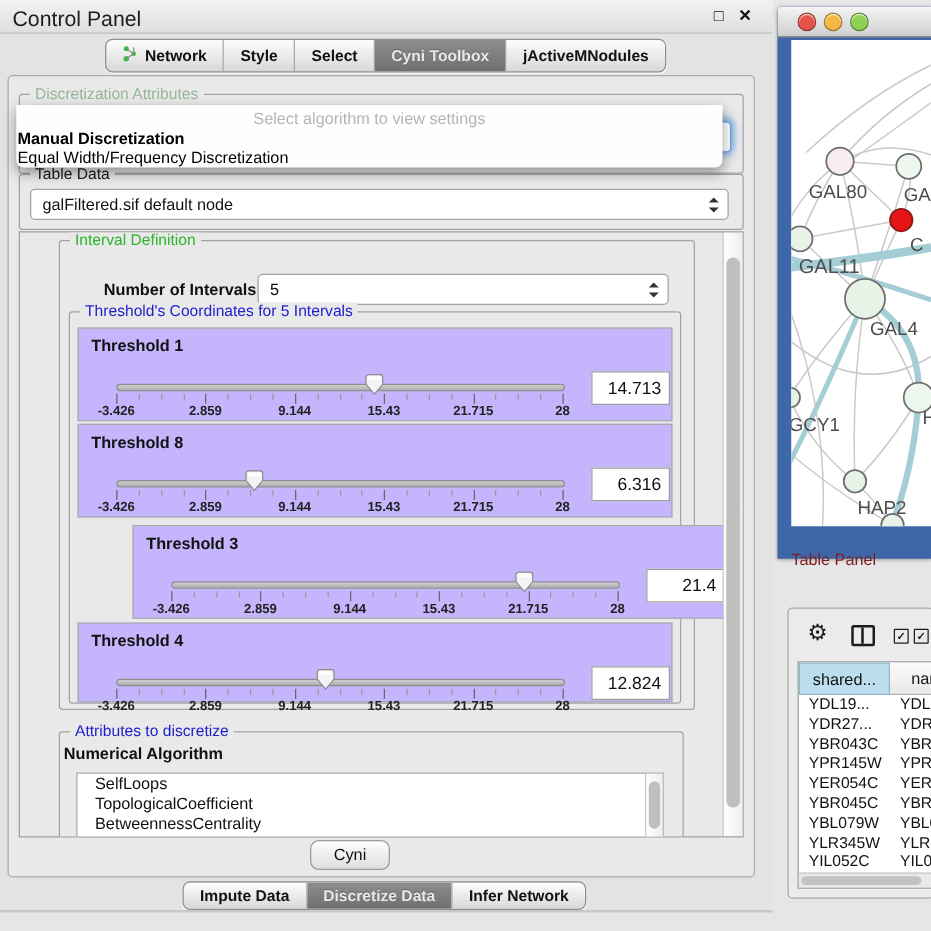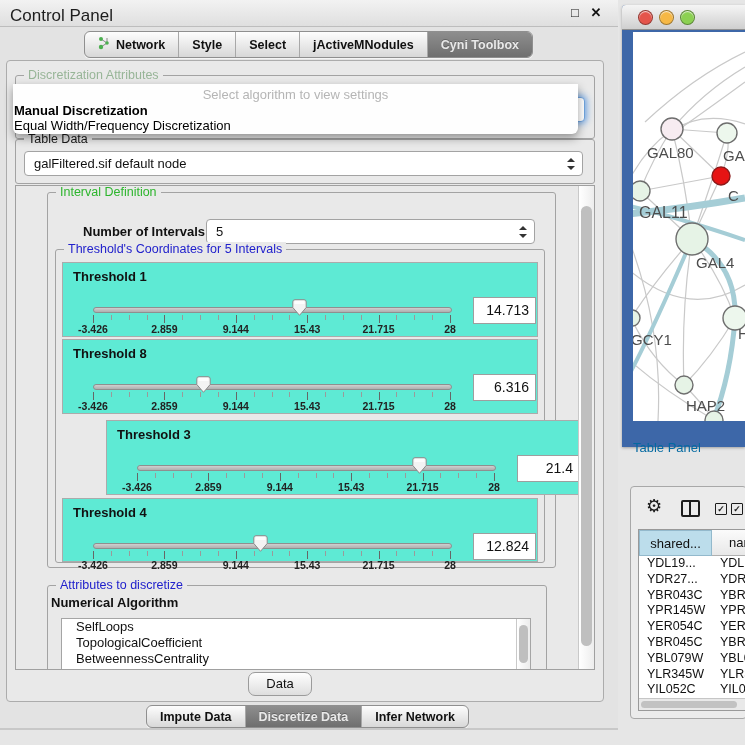--- a/index.html
+++ b/index.html
@@ -36,40 +36,40 @@
   .combo.focused{border-color:#6FA3DC;box-shadow:0 0 6px 2px rgba(100,160,230,.85)}
   
   #algo-popup{position:absolute;left:13px;top:84px;width:565px;height:50px;background:#FEFEFE;border-radius:0 0 6px 6px;box-shadow:0 4px 10px rgba(0,0,0,.38);z-index:50}
   #popup-prompt{position:absolute;left:0;top:3px;width:100%;text-align:center;color:#B5B5B5;font-size:13px}
   .popup-item{position:absolute;left:1px;width:560px;font-size:13px;color:#000;white-space:nowrap}
   
   #scroll-pane{position:absolute;left:14px;top:184px;width:578px;height:483px;border:1px solid #A0A0A0;background:#E9E9E9;overflow:hidden}
   .vtrack{position:absolute;background:linear-gradient(90deg,#FFFFFF,#ECECEC);border-left:1px solid #C9C9C9}
   .vthumb{position:absolute;background:#BFBFBF;border-radius:6px}
   
-  .tbox{position:absolute;border:1px solid #ABABAB;background:#5eead4}
+  .tbox{position:absolute;border:1px solid #ABABAB;background:#c4b5fd}
   .tlabel{position:absolute;left:10px;top:6px;font-size:13px;font-weight:bold;color:#111}
   .track{position:absolute;left:30px;top:44px;width:357px;height:4px;background:linear-gradient(#CFCFCF,#AFAFAF);border:1px solid #8F8F8F;border-radius:3px}
   .tick{position:absolute;width:1px;background:#666}
   .ticklabel{position:absolute;top:60px;transform:translateX(-50%);font-size:10.5px;font-weight:bold;color:#222;white-space:nowrap}
   .vfield{position:absolute;left:410px;top:34px;width:55px;height:25px;background:#fff;border:1px solid #9E9E9E;font-size:14px;color:#111;text-align:right;line-height:25px;padding-right:6px;box-sizing:content-box}
   .thumb{position:absolute;top:36px}
   
   #attr-listbox{position:absolute;left:13px;top:32px;width:468px;height:52px;background:#fff;border:1px solid #A5A5A5}
   .attr-item{font-size:13px;color:#111;line-height:16px;padding-left:14px;white-space:nowrap}
   
   #apply-btn{position:absolute;left:247px;top:671px;width:62px;height:22px;border:1px solid #9B9B9B;border-radius:7px;background:linear-gradient(#FEFEFE,#DEDEDE);font-size:13px;color:#111;text-align:center;line-height:21px}
   #bottom-strip{position:absolute;left:0;top:728px;width:618px;height:2px;background:#C8C8C8}
   
   #net-window{position:absolute;left:622px;top:5px;width:123px;height:442px;overflow:hidden;background:#3D67A8;border-radius:4px 0 0 0;box-shadow:0 1px 3px rgba(0,0,0,.3)}
   #net-titlebar{position:absolute;left:0;top:0;width:123px;height:24px;background:linear-gradient(#F5F5F5,#CFCFCF);border-bottom:1px solid #8F8F8F}
   .tl{position:absolute;top:5px;width:13px;height:13px;border-radius:50%;box-shadow:inset 0 1px 1px rgba(255,255,255,.8)}
   #net-canvas{position:absolute;left:11px;top:27px;width:112px;height:389px;background:#fff}
   
-  #tp-title{position:absolute;left:633px;top:440px;font-size:13px;color:#0369a1}
+  #tp-title{position:absolute;left:633px;top:440px;font-size:13px;color:#7f1d1d}
   #table-panel{position:absolute;left:630px;top:486px;width:115px;height:231px;background:#EBEBEB;border:1px solid #A8A8A8;border-radius:4px;overflow:hidden}
   #tp-gear{position:absolute;left:15px;top:8px;font-size:18px;color:#1c1c1c}
   #tp-colicon{position:absolute;left:50px;top:13px;width:15px;height:13px;border:2px solid #1c1c1c;border-radius:2px}
   #tp-colicon::after{content:"";position:absolute;left:6px;top:0;width:2px;height:13px;background:#1c1c1c}
   .cbx{position:absolute;top:16px;width:10px;height:10px;border:1.5px solid #1c1c1c;border-radius:1px;font-size:9px;font-weight:bold;color:#1c1c1c;text-align:center;line-height:10px}
   #tp-table{position:absolute;left:7px;top:42px;width:150px;height:180px;background:#fff;border:1px solid #999;overflow:hidden}
   .hcell{position:absolute;top:0;height:26px;font-size:13px;color:#111;line-height:26px;box-sizing:border-box}
   #hcell-0{left:0;width:73px;background:#BCDDEB;border:1px solid #93B9CC;text-align:center}
   #hcell-1{left:73px;width:90px;background:linear-gradient(#FBFBFB,#E8E8E8);border-bottom:1px solid #B0B0B0;border-right:1px solid #C9C9C9;padding-left:17px}
   #table-rows{position:absolute;left:0;top:26px;width:170px}
@@ -98,25 +98,25 @@
             <circle cx="9" cy="7" r="1.8" fill="#4CAF50"></circle>
           </svg></span>
         <span>Network</span>
       </div>
       <div class="seg">
         <span>Style</span>
       </div>
       <div class="seg">
         <span>Select</span>
       </div>
-      <div class="seg">
-        <span>jActiveMNodules</span>
-      </div>
       <div class="seg sel">
         <span>Cyni Toolbox</span>
+      </div>
+      <div class="seg">
+        <span>jActiveMNodules</span>
       </div>
     </div>
 
   <div id="content-panel">
 
     <div class="group" style="left:8px;top:14px;width:578px;height:62px">
       <span class="legend faint">Discretization Attributes</span>
       <div class="combo focused" style="left:8px;top:21px;width:550px;height:23px">
         <span class="arrows">
             <span class="up"></span>
@@ -312,21 +312,21 @@
             <div class="vthumb" style="left:2px;top:6px;width:9px;height:38px"></div>
           </div>
         </div>
       </div>
 
       <div class="vtrack" style="left:562px;top:0;width:16px;height:483px">
         <div class="vthumb" style="left:2px;top:20px;width:11px;height:440px"></div>
       </div>
     </div>
 
-    <div id="apply-btn" style="left:241px;top:611px">Data</div>
+    <div id="apply-btn" style="left:241px;top:611px">Cyni</div>
   </div>
 
   <div id="bottom-tabs" class="segbar">
       <div class="seg">
         <span>Impute Data</span>
       </div>
       <div class="seg sel">
         <span>Discretize Data</span>
       </div>
       <div class="seg">

